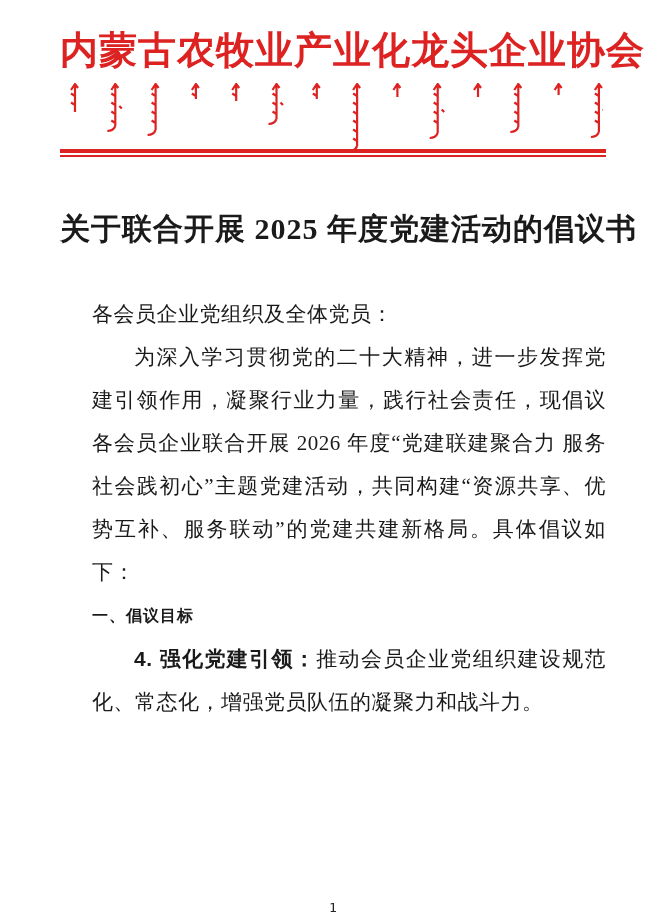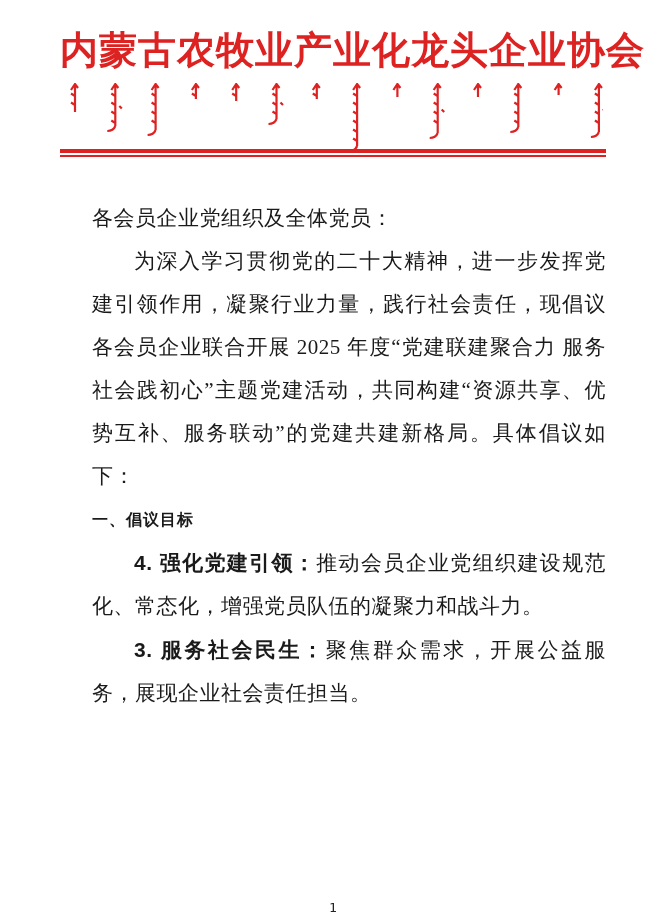--- a/index.html
+++ b/index.html
@@ -115,31 +115,31 @@
         </svg>
 
       <div>
         <div class="rule-thick"></div>
         <div class="rule-gap"></div>
         <div class="rule-thin"></div>
       </div>
     </header>
 
     <main>
+      <h2 class="doc-title">关于联合开展 2025 年度党建活动的倡议书</h2>
 
       <div class="body-block">
         <p>各会员企业党组织及全体党员：</p>
 
-        <p class="indent">为深入学习贯彻党的二十大精神，进一步发挥党建引领作用，凝聚行业力量，践行社会责任，现倡议各会员企业联合开展 2025 年度“党建联建聚合力 服务社会践初心”主题党建活动，共同构建“资源共享、优势互补、服务联动”的党建共建新格局。具体倡议如下：</p>
+        <p class="indent">为深入学习贯彻党的二十大精神，进一步发挥党建引领作用，凝聚行业力量，践行社会责任，现倡议各会员企业联合开展 2026 年度“党建联建聚合力 服务社会践初心”主题党建活动，共同构建“资源共享、优势互补、服务联动”的党建共建新格局。具体倡议如下：</p>
 
         <h3 class="section-heading">一、倡议目标</h3>
 
         <p class="indent"><span class="goal-lead">4. 强化党建引领：</span><span>推动会员企业党组织建设规范化、常态化，增强党员队伍的凝聚力和战斗力。</span></p>
 
 
-        <p class="indent"><span class="goal-lead">3. 服务社会民生：</span><span>聚焦群众需求，开展公益服务，展现企业社会责任担当。</span></p>
 
       </div>
     </main>
   </div>
 
   <footer class="page-footer">1</footer>
 </div>
 
 </body></html>

